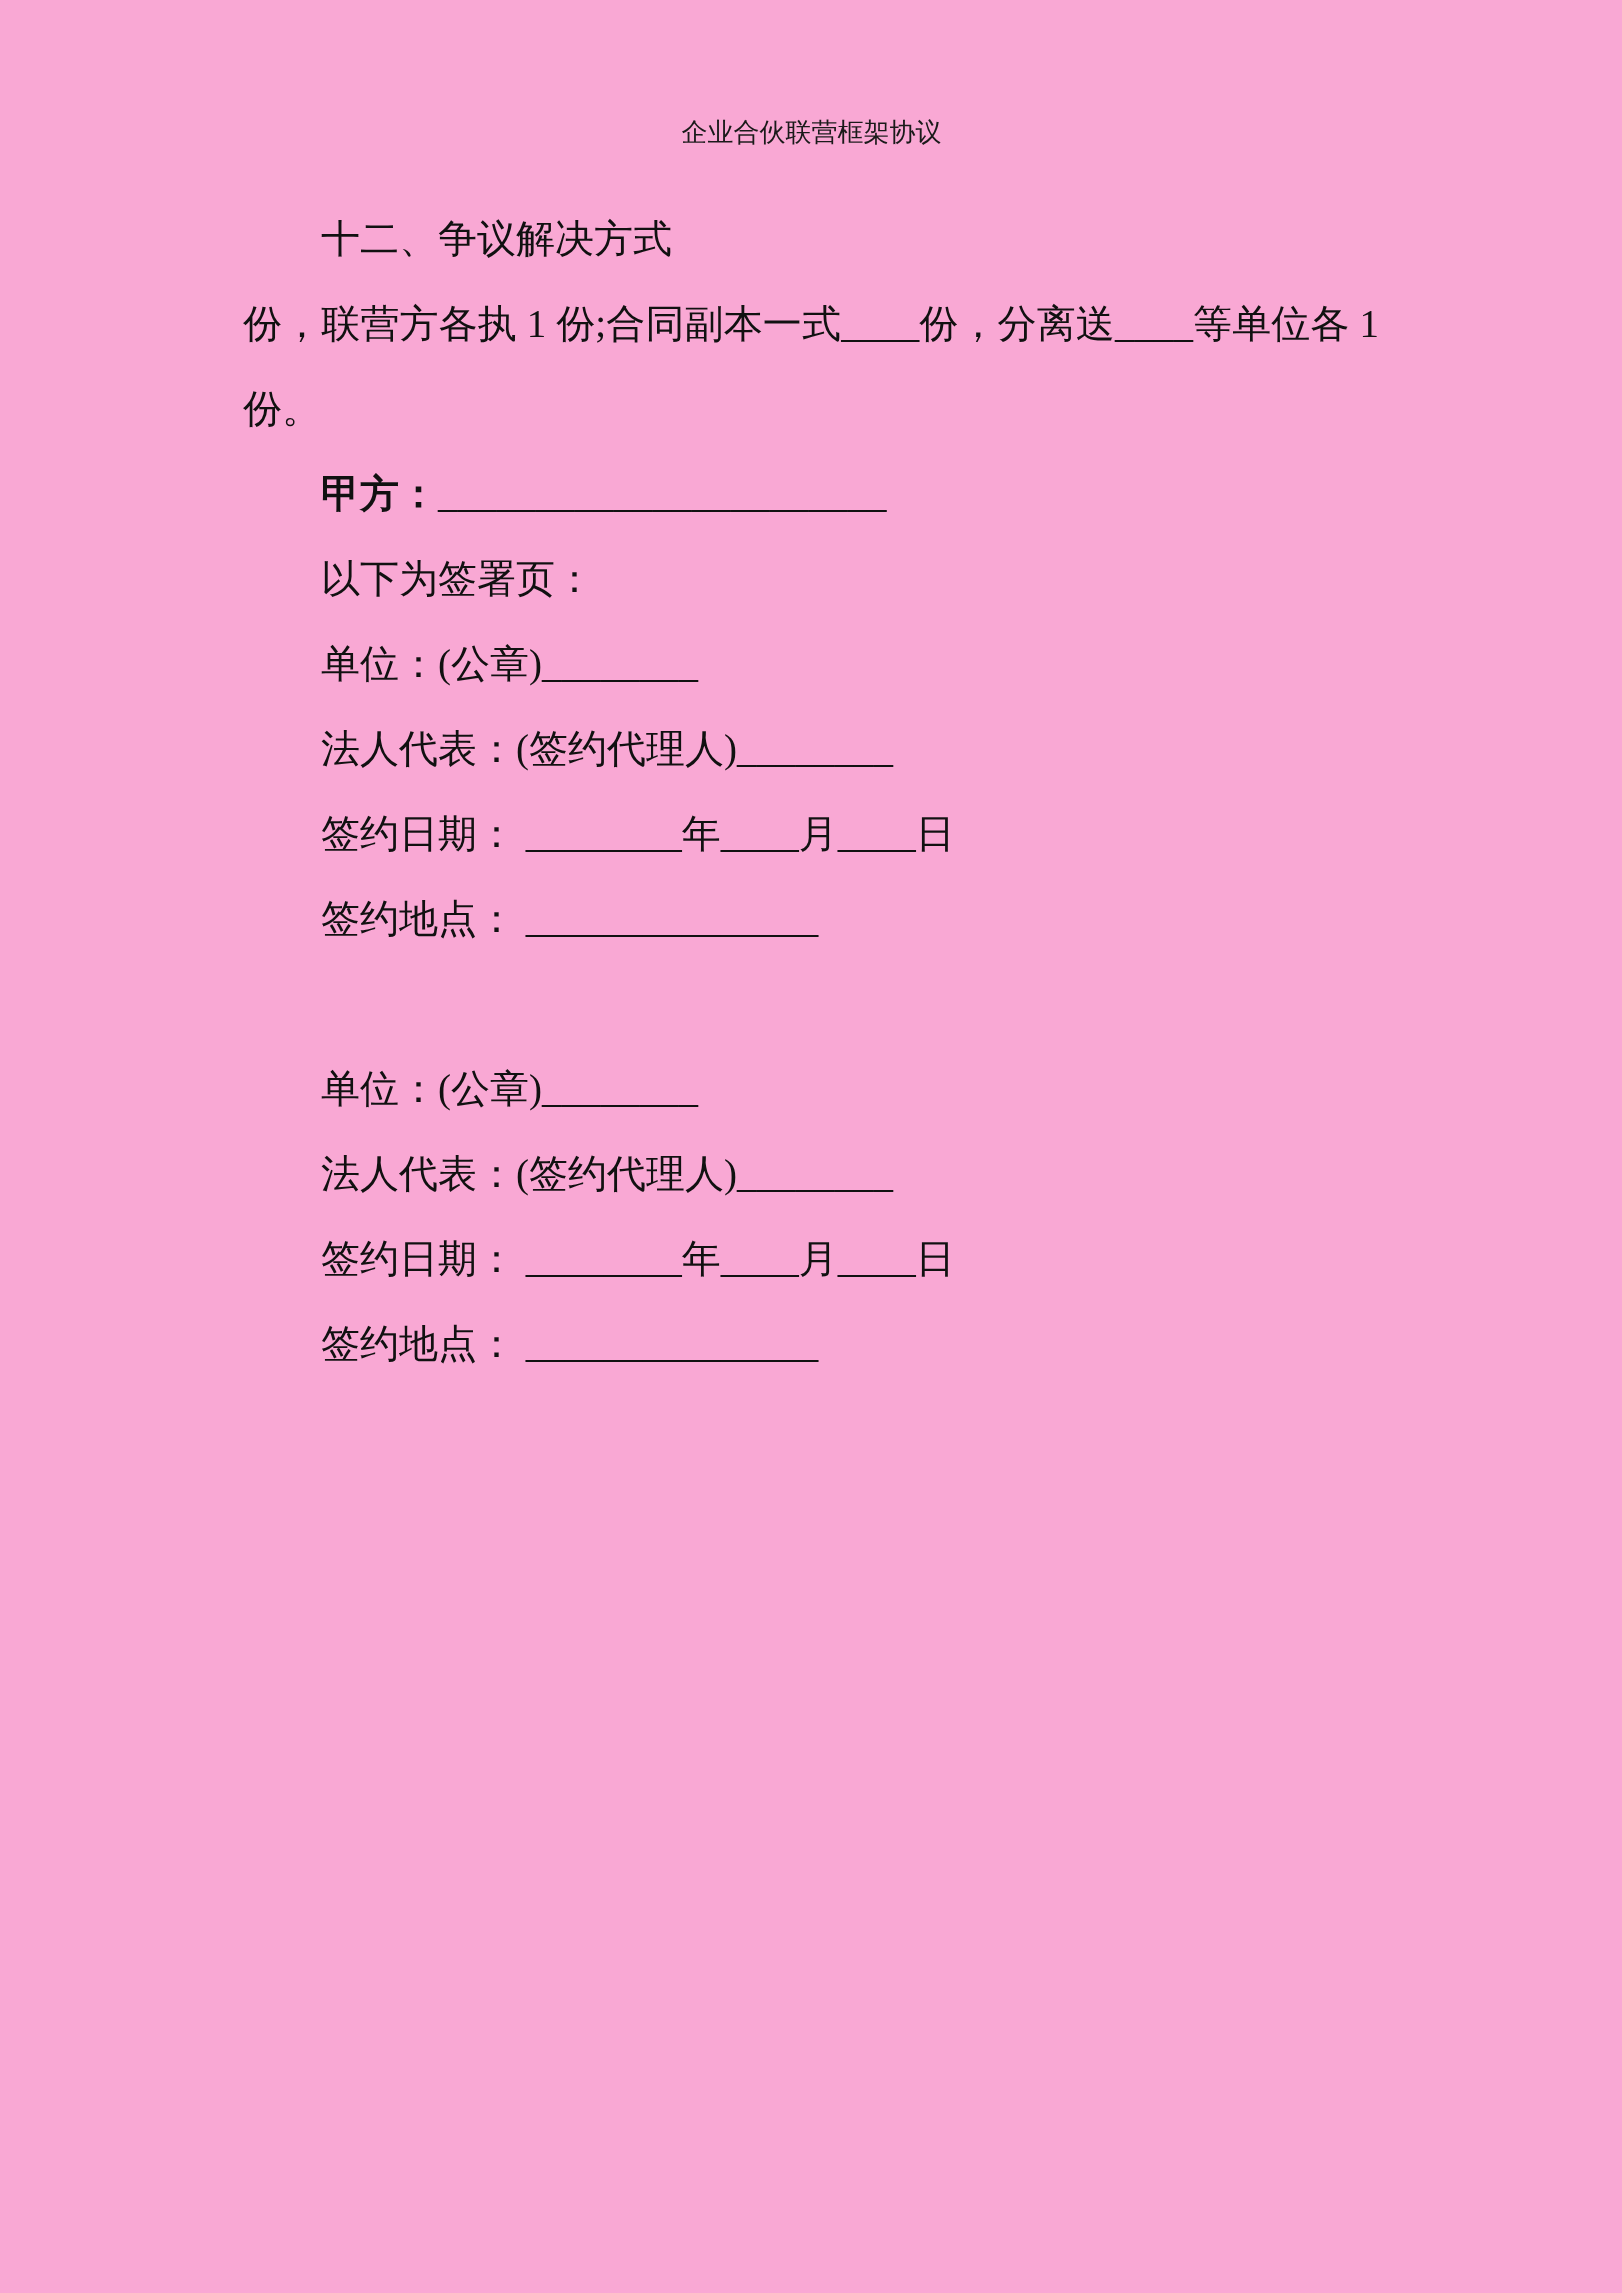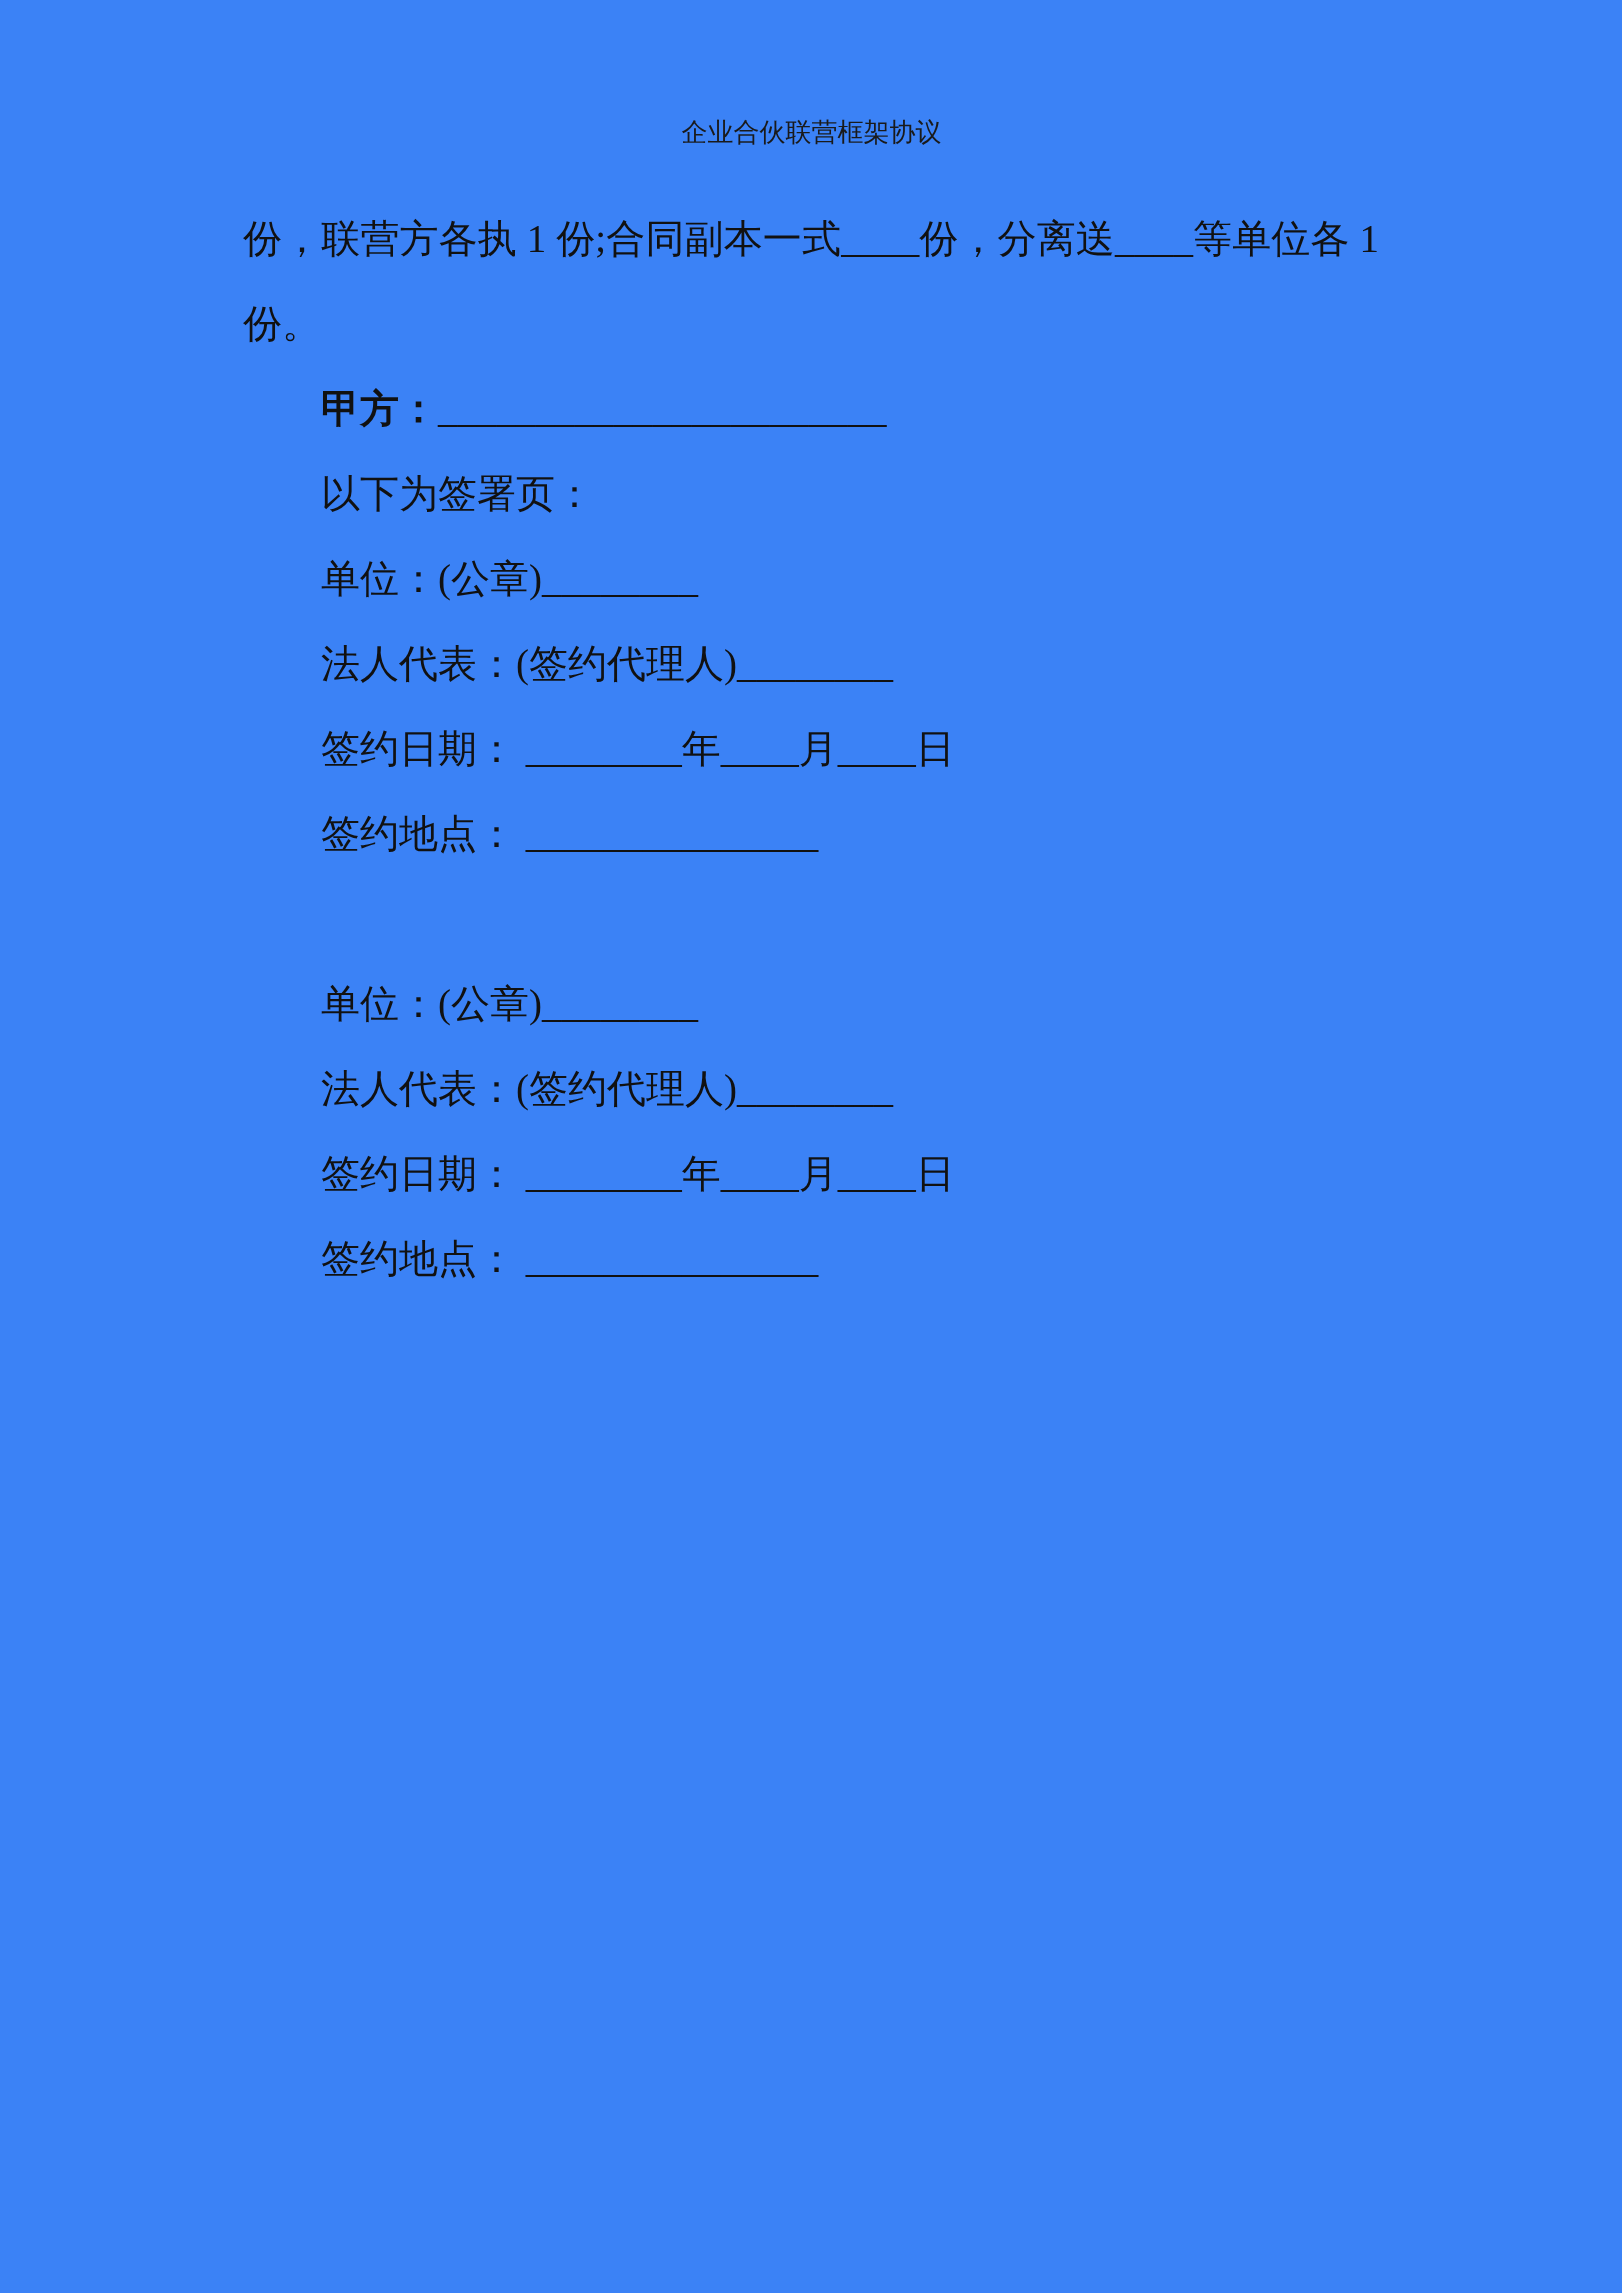--- a/index.html
+++ b/index.html
@@ -8,21 +8,21 @@
     height: 2294px;
     background: #ffffff;
     position: relative;
     font-family: "Liberation Serif", "DejaVu Serif", serif;
     color: #141414;
     overflow: hidden;
   }
   .page {
     position: absolute;
     inset: 0;
-    background: #3b82f6;
+    background: #f9a8d4;
   }
   .header-title {
     position: absolute;
     top: 115px;
     left: 0;
     width: 100%;
     text-align: center;
     font-size: 26px;
     line-height: 36px;
     color: #1a1a1a;
@@ -51,20 +51,21 @@
 </style>
 </head>
 <body>
 
 <div class="page">
 
   <div class="header-title">企业合伙联营框架协议</div>
 
   <div class="content">
 
+    <div class="line indent">十二、争议解决方式</div>
 
 
     <div class="line fill">份，联营方各执 1 份;合同副本一式____份，分离送____等单位各 1</div>
 
     <div class="line">份。</div>
 
     <div class="line indent"><span class="bold">甲方：</span><span>_______________________</span></div>
 
     <div class="line indent">以下为签署页：</div>
 

